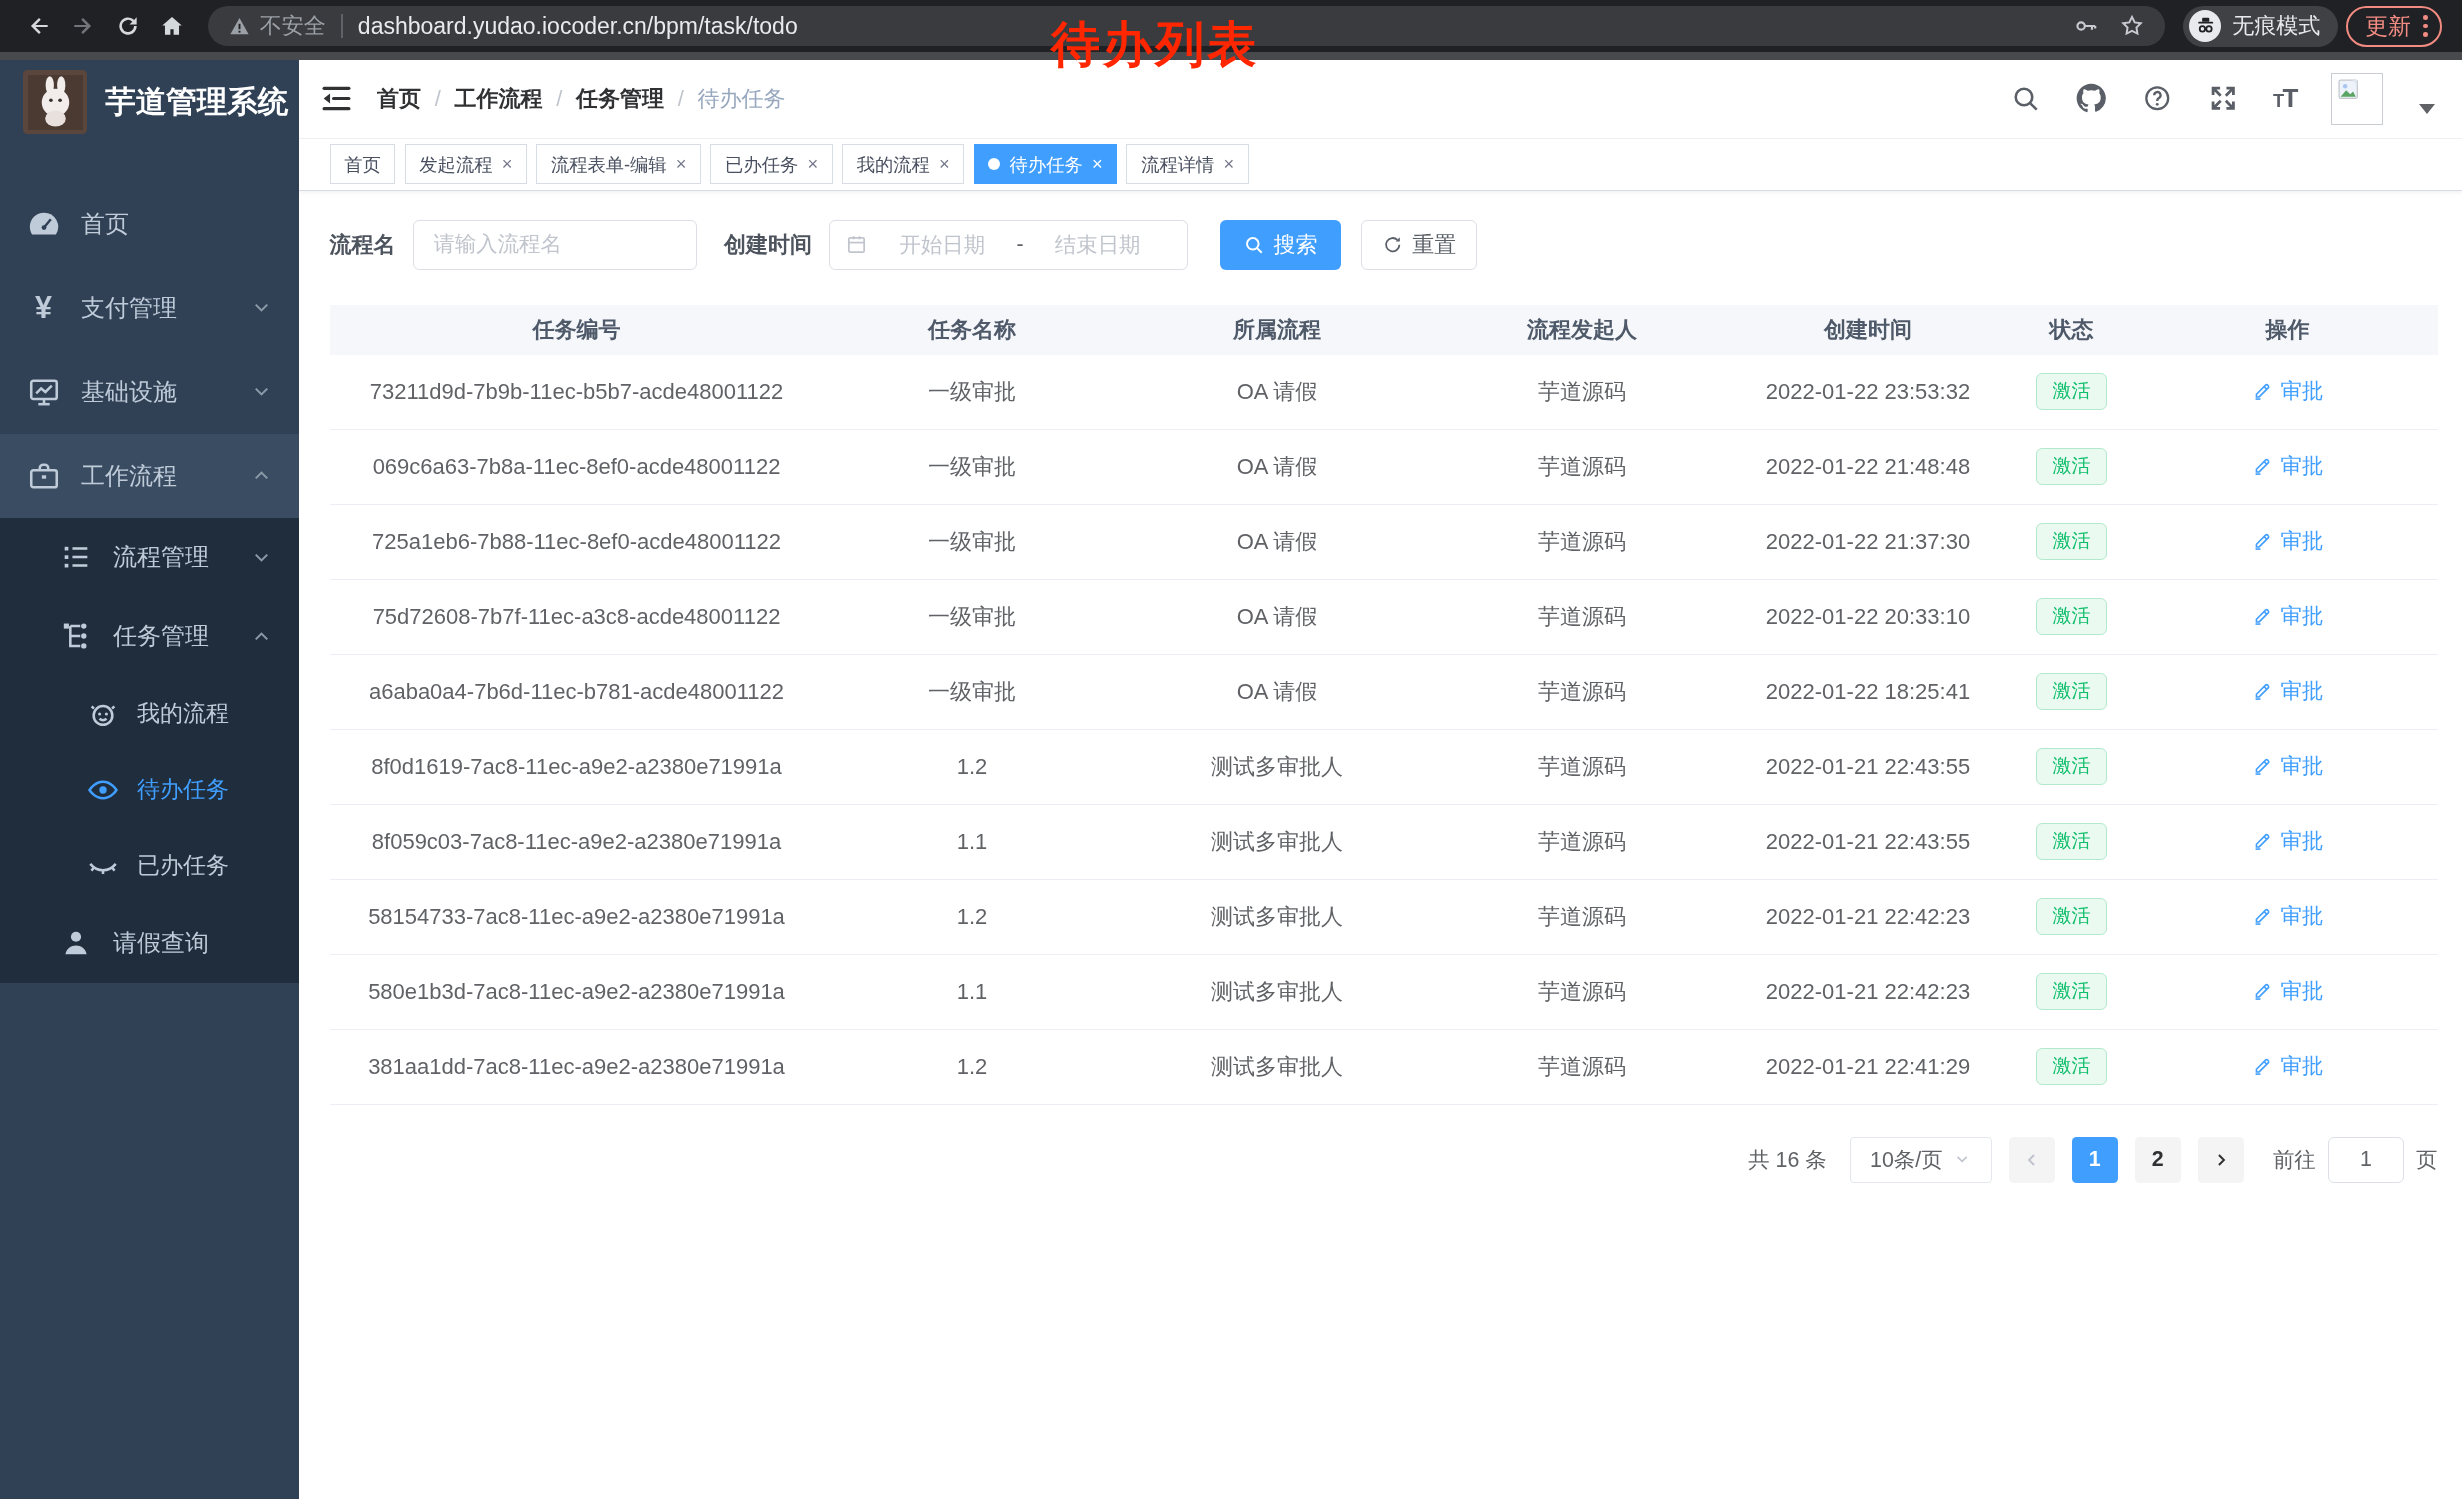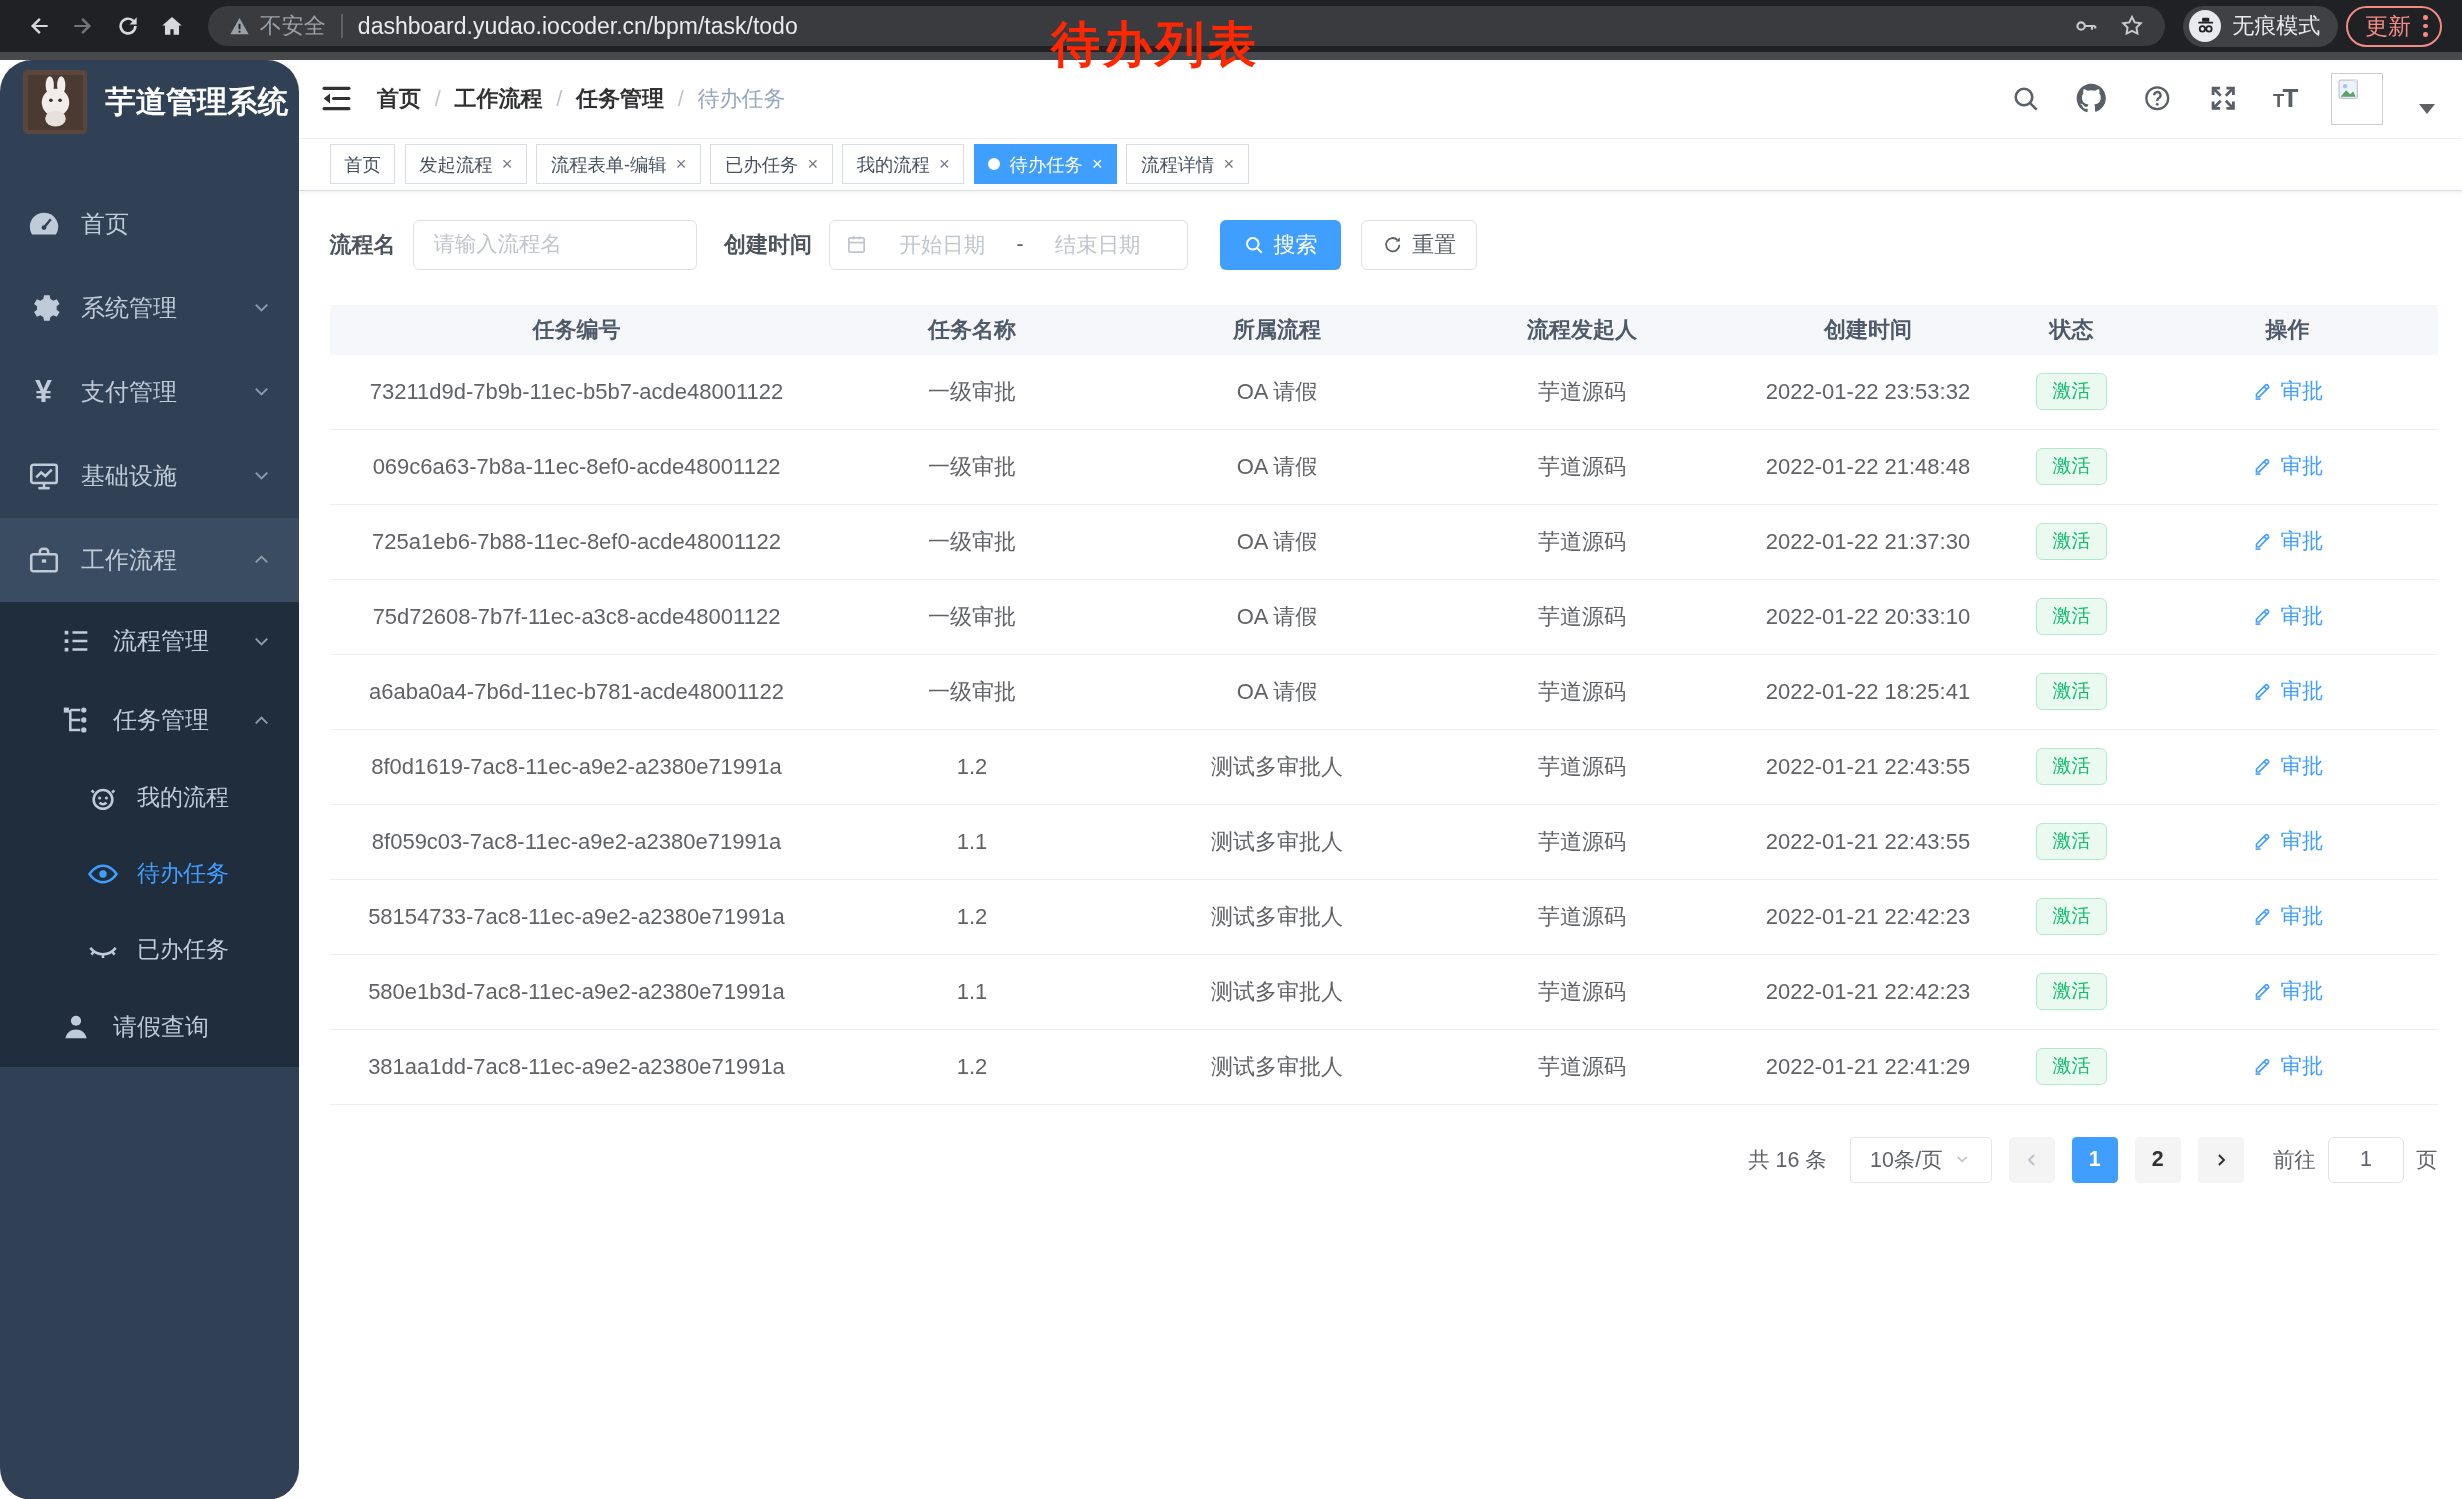--- a/index.html
+++ b/index.html
@@ -25,21 +25,21 @@
   .incog-label { color:#e8eaed; font-size:22px; white-space:nowrap;text-align:right; }
   .update-pill { height:41px; border:2.3px solid #f28b82; border-radius:21.4px; color:#f28b82; display:flex; align-items:center; gap:12.2px; padding:0 12.2px 0 17px; font-size:23px; flex:0 0 auto; }
   .dots3 { display:flex; flex-direction:column; gap:3.8px; }
   .dots3 i { width:4.6px; height:4.6px; border-radius:50%; background:#f28b82; }
 
   
   .annotation { position:absolute; left:1051px; top:12.2px; font-size:49px; font-weight:700; color:#ff2600; letter-spacing:3.1px; z-index:50; white-space:nowrap; }
 
   
   .app { display:flex; height:1440px; }
-  .sidebar { width:299px; flex:0 0 auto; background:#304156; color:#bfcbd9; overflow:hidden;border-radius:32px; }
+  .sidebar { width:299px; flex:0 0 auto; background:#304156; color:#bfcbd9; overflow:hidden; }
   .logo-row { height:85px; display:flex; align-items:center; padding-left:23px; }
   .logo-img { width:64px; height:64px; border-radius:4.6px; background:#5a463c; display:flex; align-items:center; justify-content:center; overflow:hidden; }
   .logo-img svg { width:55px; height:55px; }
   .logo-title { color:#fff; font-size:30.5px; font-weight:700; margin-left:18.3px; white-space:nowrap; }
   .menu { margin-top:37px; }
   .m-item { height:84px; display:flex; align-items:center; padding:0 26px; font-size:24px; color:#bfcbd9; cursor:pointer; }
   .m-item .ico { width:35px; height:35px; flex:0 0 auto; display:flex; align-items:center; justify-content:center; }
   .m-item .ico svg { width:34px; height:34px; }
   .m-item .lbl { margin-left:20px; white-space:nowrap; }
   .m-item .chev { margin-left:auto; width:23px; height:23px; color:#8painting}
@@ -205,31 +205,20 @@
         <span class="ico">
           <svg viewBox="0 0 24 24">
               <path fill="currentColor" d="M12 4A10 10 0 0 0 2 14c0 2 .6 3.9 1.6 5.4h16.8A10 10 0 0 0 12 4z"></path>
               <line x1="12" y1="14.5" x2="16.8" y2="8.6" stroke="#304156" stroke-width="1.7"></line>
               <circle cx="12" cy="14.5" r="1.7" fill="#304156"></circle>
             </svg>
         </span>
         <span class="lbl">首页</span>
       </div>
       <div class="m-item">
-        <span class="ico">
-          <svg viewBox="0 0 24 24">
-              <path fill="currentColor" d="M12 8.2a3.8 3.8 0 1 0 0 7.6 3.8 3.8 0 0 0 0-7.6zm9 3.8c0-.4 0-.8-.1-1.2l2.1-1.6-2-3.4-2.5 1a7.7 7.7 0 0 0-2-1.2L16 3h-4l-.5 2.6a7.7 7.7 0 0 0-2 1.2l-2.5-1-2 3.4 2.1 1.6a7.5 7.5 0 0 0 0 2.4L5 14.8l2 3.4 2.5-1c.6.5 1.3.9 2 1.2L12 21h4l.5-2.6a7.7 7.7 0 0 0 2-1.2l2.5 1 2-3.4-2.1-1.6c.07-.4.1-.8.1-1.2z"></path>
-            </svg>
-        </span>
-        <span class="lbl">系统管理</span>
-        <svg class="chev" viewBox="0 0 24 24" fill="none" stroke="currentColor" stroke-width="2.2">
-            <polyline points="6,9 12,15 18,9"></polyline>
-          </svg>
-      </div>
-      <div class="m-item">
         <span class="ico yen">¥</span>
         <span class="lbl">支付管理</span>
         <svg class="chev" viewBox="0 0 24 24" fill="none" stroke="currentColor" stroke-width="2.2">
             <polyline points="6,9 12,15 18,9"></polyline>
           </svg>
       </div>
       <div class="m-item">
         <span class="ico">
           <svg viewBox="0 0 24 24" fill="none" stroke="currentColor" stroke-width="1.8">
               <rect x="3" y="4" width="18" height="13" rx="1.5"></rect>

